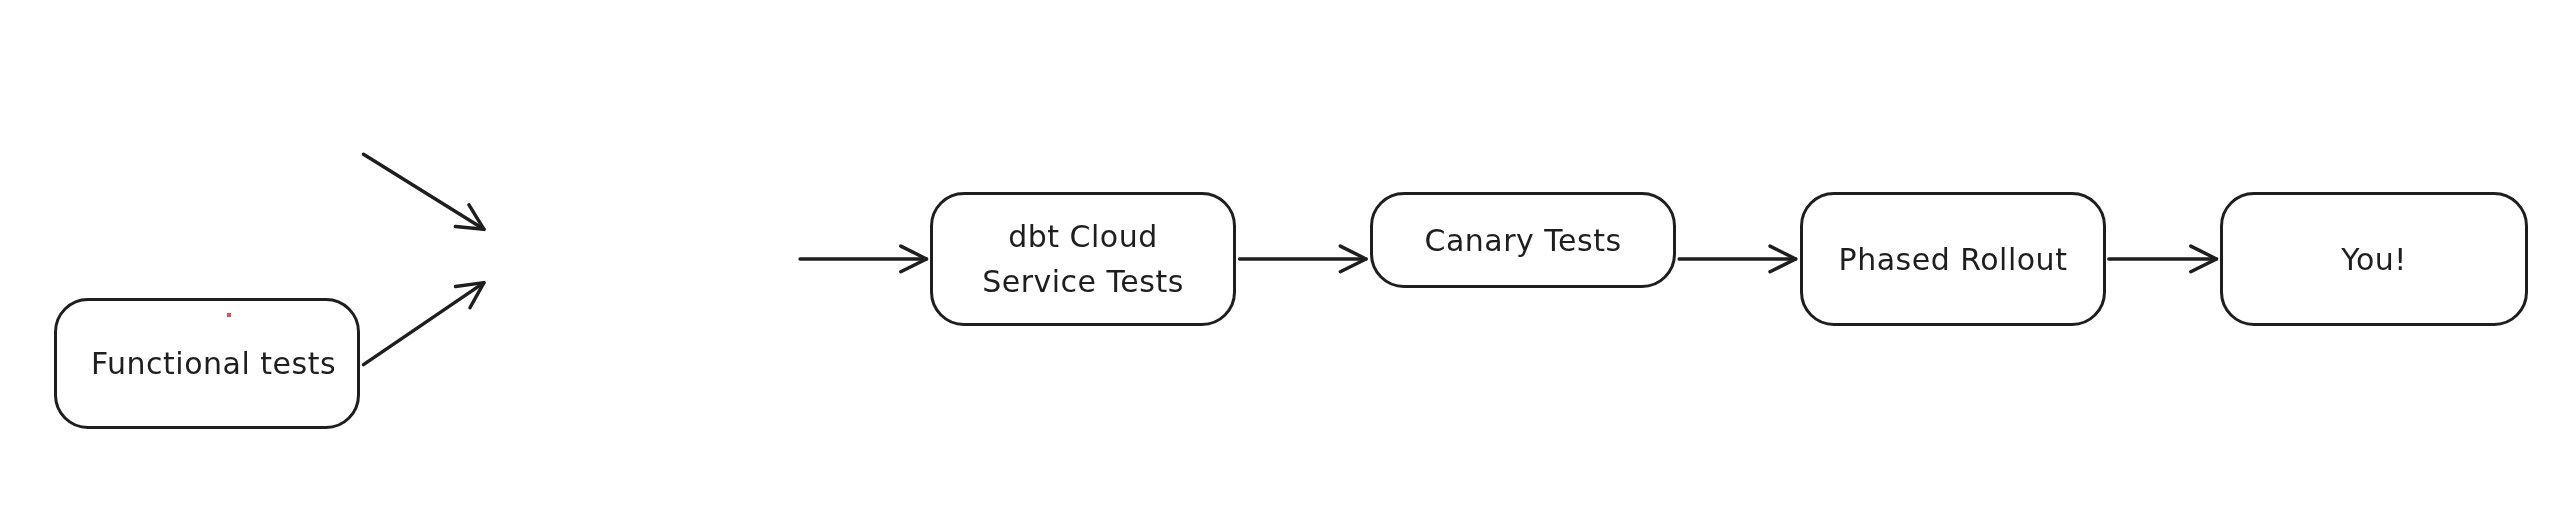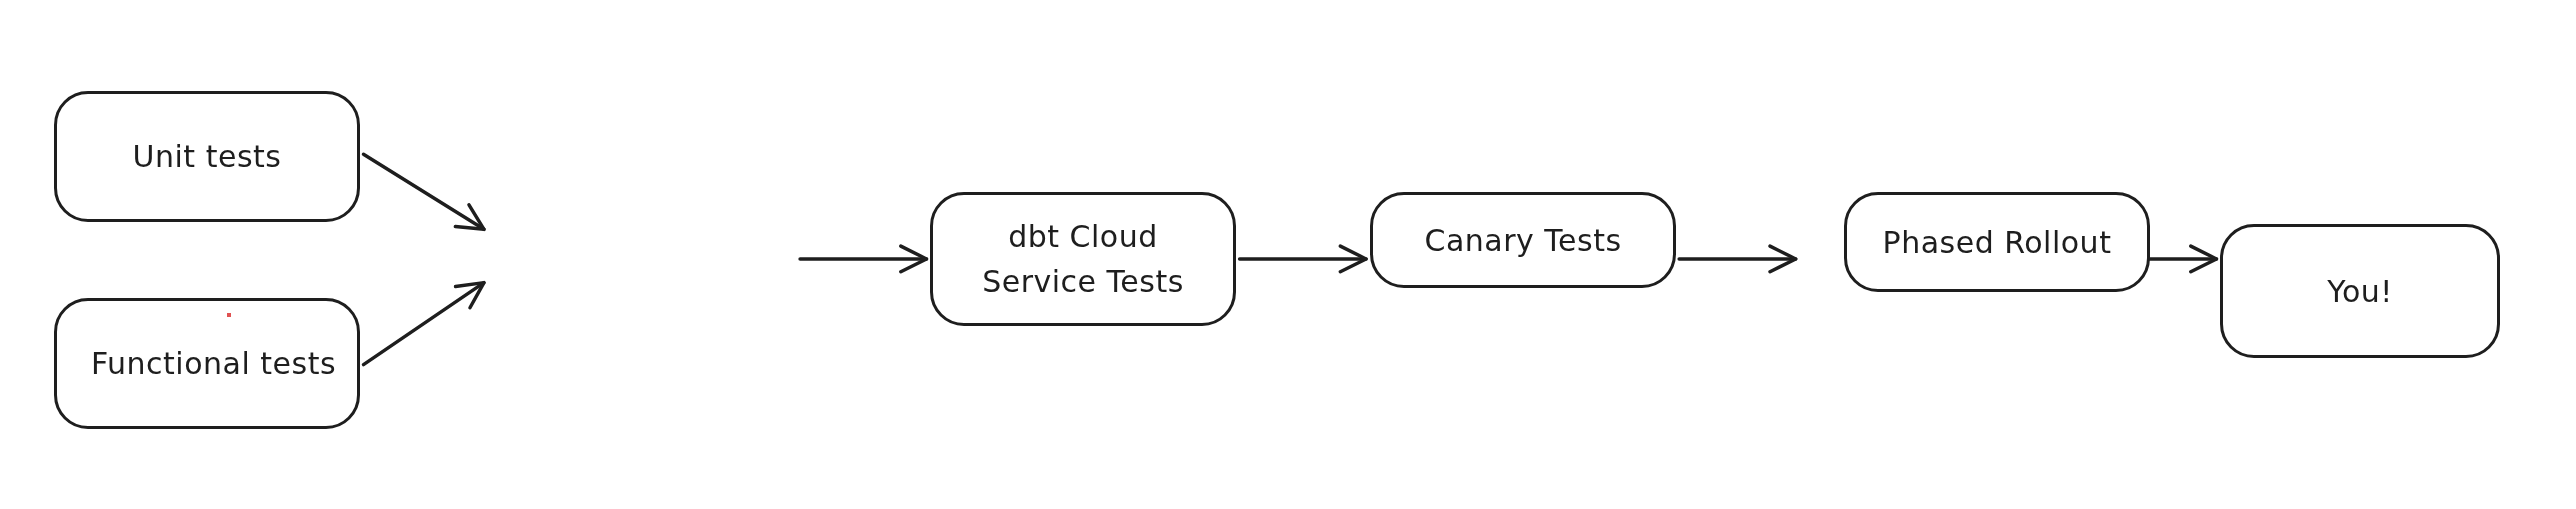--- a/index.html
+++ b/index.html
@@ -51,22 +51,22 @@
     line-height: 1.5;
     white-space: pre-line;
     letter-spacing: 0.5px;
   }
   
   .node-unit        { left: 54px;   top: 91px;  width: 306px; height: 131px; }
   .node-functional  { left: 54px;   top: 298px; width: 306px; height: 131px; padding-left: 13px; }
   .node-smoke       { left: 491px;  top: 192px; width: 306px; height: 134px; }
   .node-dbt         { left: 930px;  top: 192px; width: 306px; height: 134px; }
   .node-canary      { left: 1370px; top: 192px; width: 306px; height: 96px; }
-  .node-phased      { left: 1800px; top: 192px; width: 306px; height: 100px; margin-left: 44px; }
-  .node-you         { left: 2220px; top: 192px; width: 280px; height: 134px; margin-top: 32px; }
+  .node-phased      { left: 1800px; top: 192px; width: 306px; height: 134px; }
+  .node-you         { left: 2220px; top: 192px; width: 308px; height: 134px; }
   .artifact-dot {
     position: absolute;
     left: 227px; top: 313px;
     width: 4px; height: 4px;
     background: var(--color-artifact_dot);
   }
 </style>
 </head>
 <body>
 
@@ -92,23 +92,20 @@
     <g>
       <path d="M1700 262 L1818 262"></path>
       <path d="M1792 249 L1818 262 L1792 275"></path>
     </g>
     <g>
       <path d="M2135 262 L2244 262"></path>
       <path d="M2218 249 L2244 262 L2218 275"></path>
     </g>
   </svg>
 
-  <div class="node node-unit">
-    <span class="node-label">Unit tests</span>
-  </div>
 
   <div class="node node-functional">
     <span class="node-label">Functional tests</span>
   </div>
 
 
   <div class="node node-dbt">
     <span class="node-label">dbt Cloud
 Service Tests</span>
   </div>

